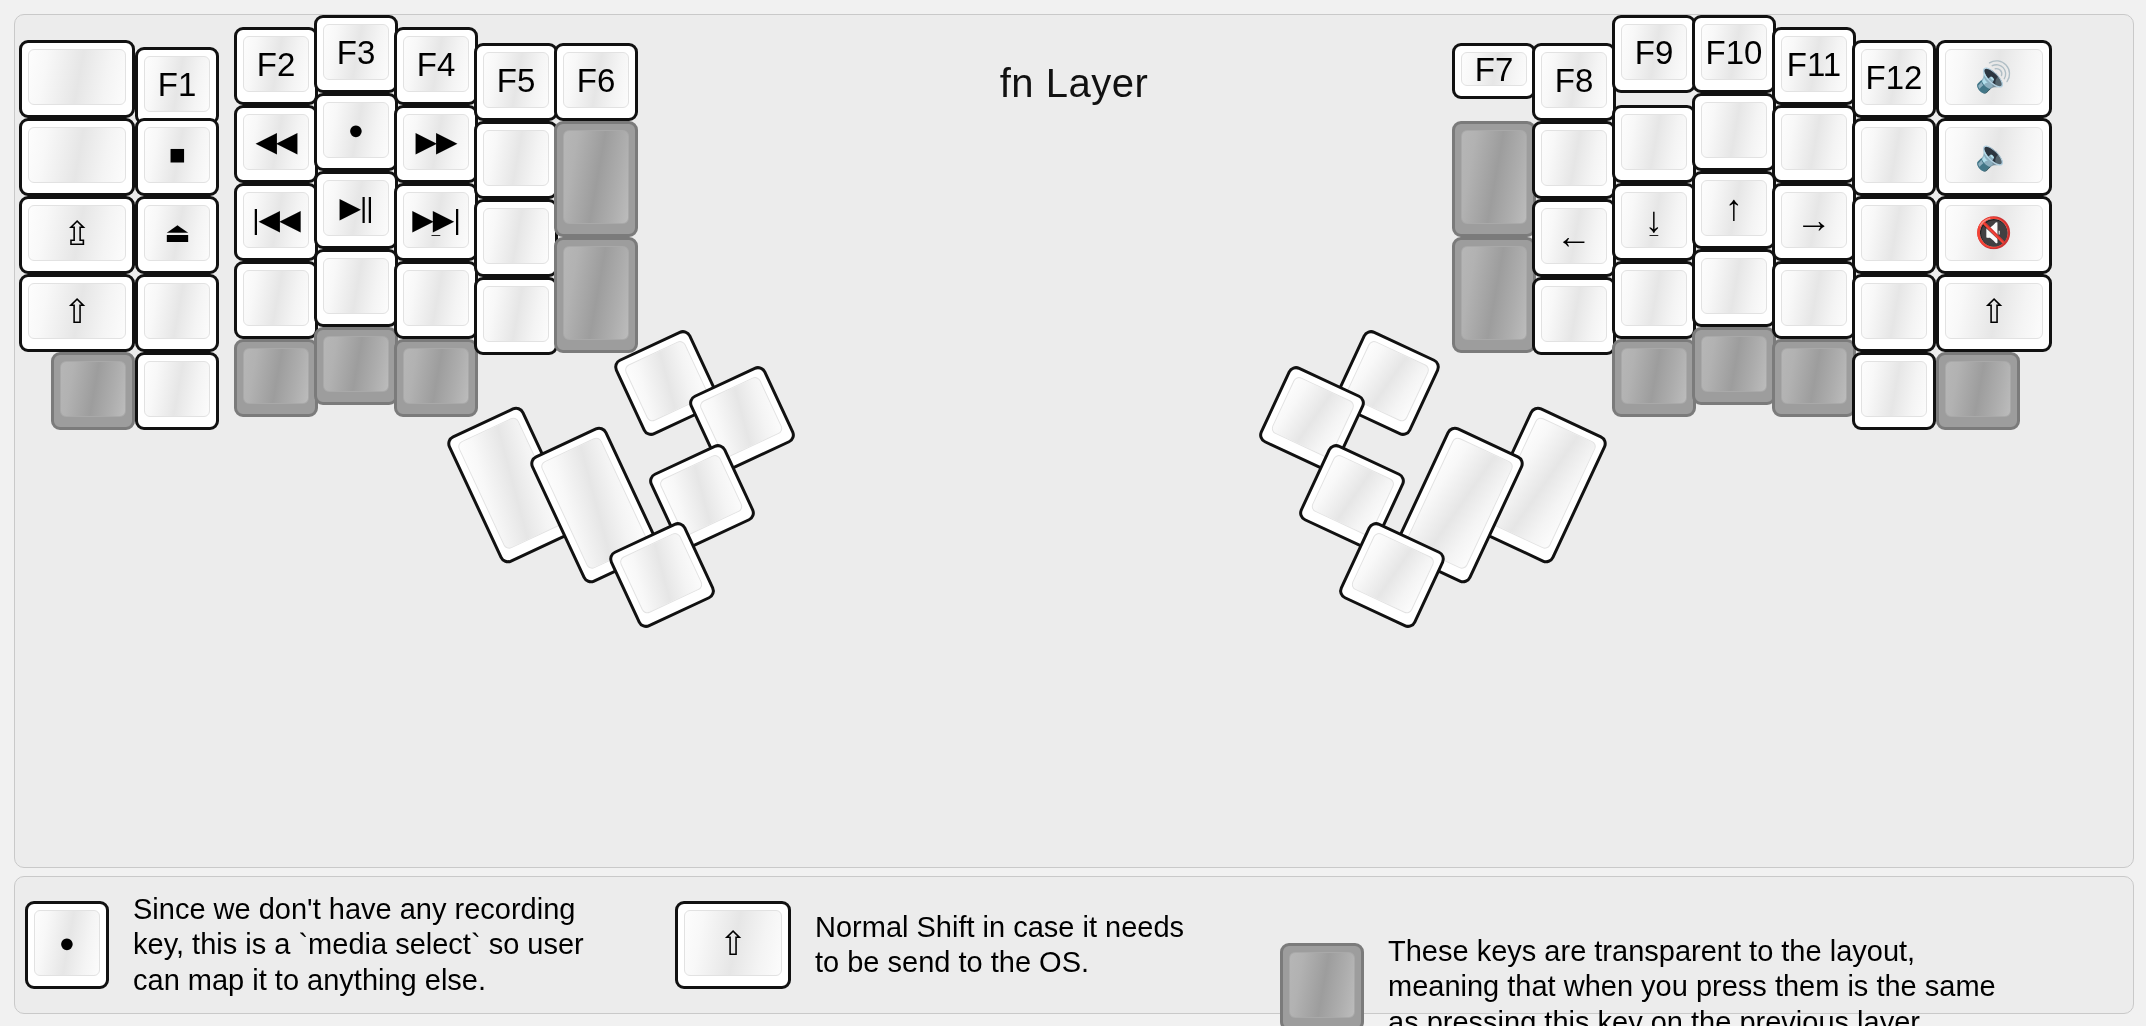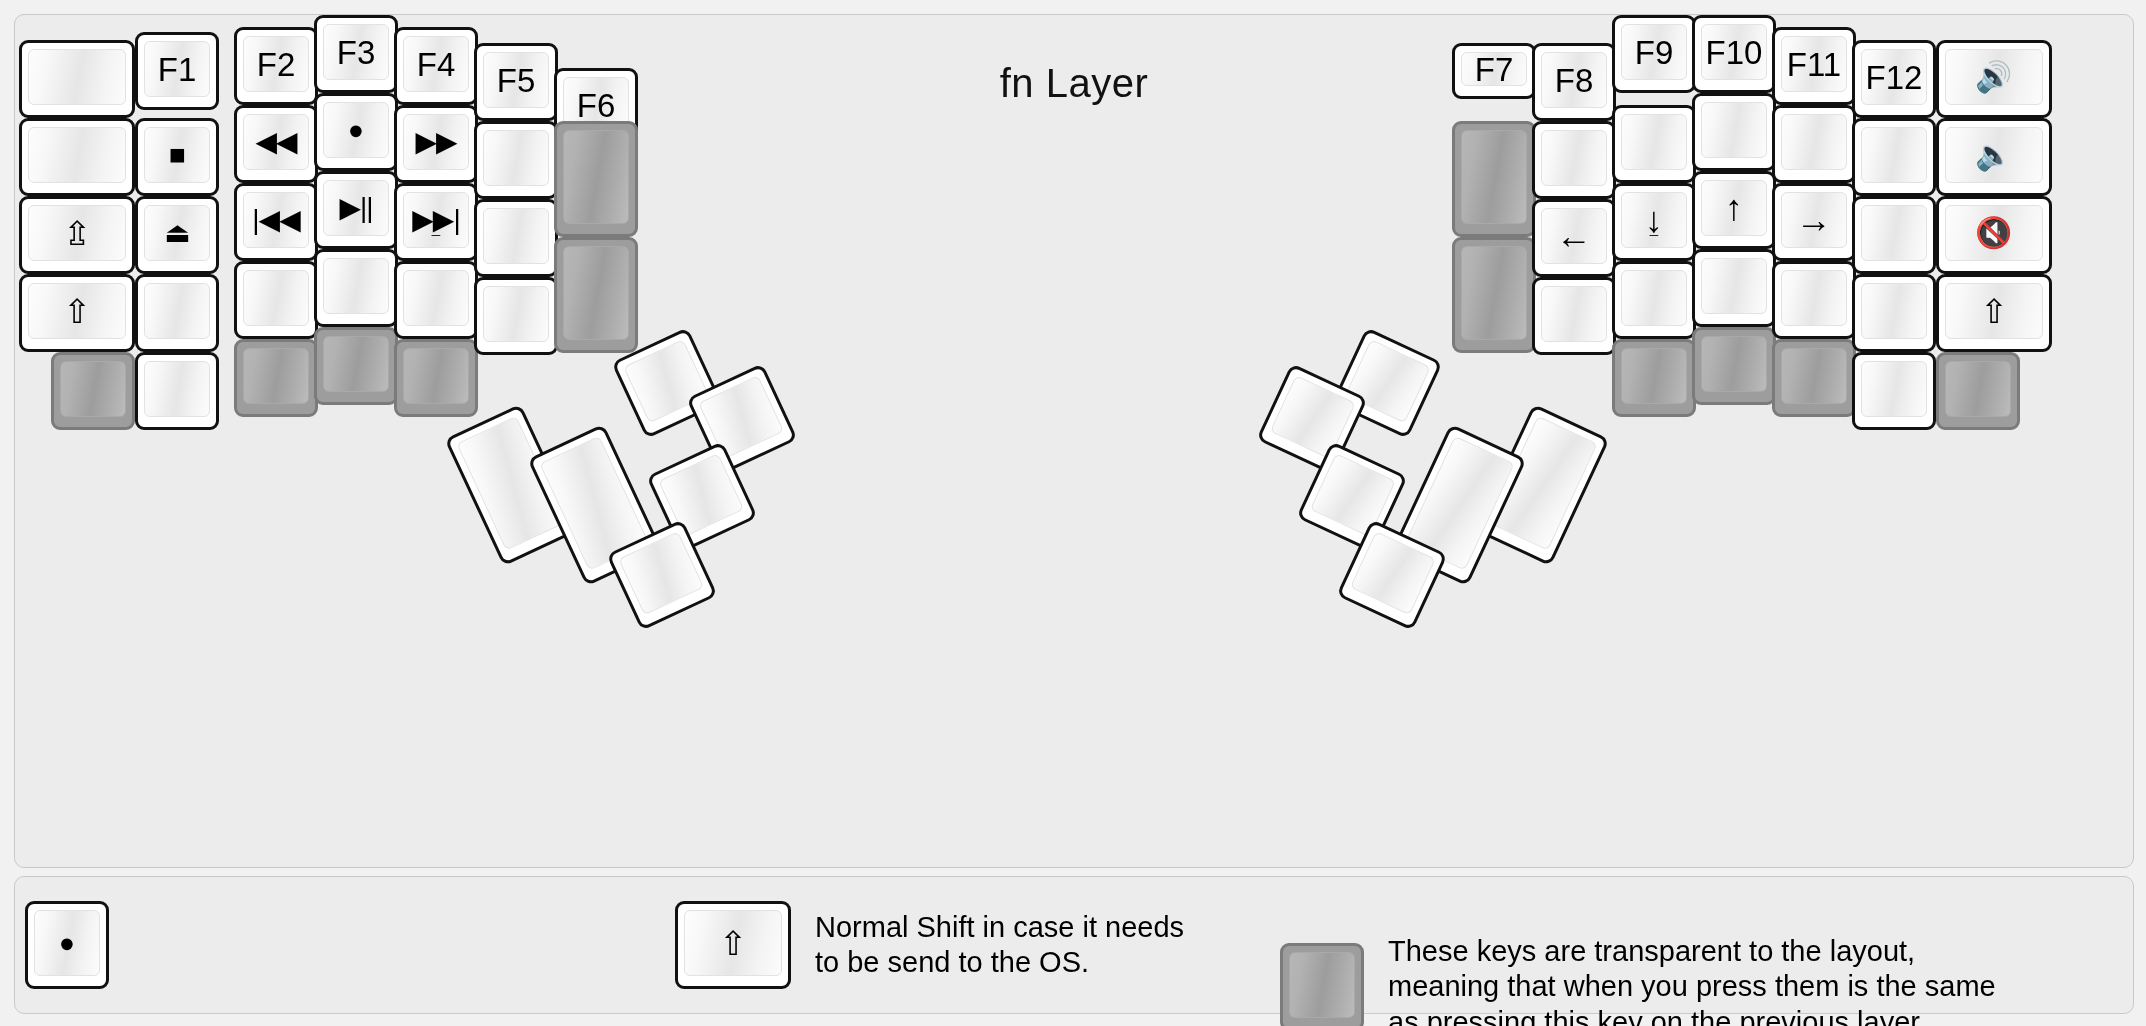--- a/index.html
+++ b/index.html
@@ -169,21 +169,21 @@
           <div class="cap">
             <span class="glyph shift">⇧</span>
           </div>
         </div>
       <div class="key trans" style="left:36px; top:337px; width:84px;  height:78px;">
           <div class="cap">
             <span class="glyph"></span>
           </div>
         </div>
 
-      <div class="key" style="left:120px; top:17px;  width:84px; height:78px;">
+      <div class="key" style="left:120px; top:32px;  width:84px; height:78px;">
           <div class="cap">
             <span class="glyph fnum">F1</span>
           </div>
         </div>
       <div class="key" style="left:120px; top:103px; width:84px; height:78px;">
           <div class="cap">
             <span class="glyph media">■</span>
           </div>
         </div>
       <div class="key" style="left:120px; top:181px; width:84px; height:78px;">
@@ -295,21 +295,21 @@
           <div class="cap">
             <span class="glyph"></span>
           </div>
         </div>
       <div class="key" style="left:459px; top:262px; width:84px; height:78px;">
           <div class="cap">
             <span class="glyph"></span>
           </div>
         </div>
 
-      <div class="key" style="left:539px; top:28px;  width:84px; height:78px;margin-top:25px;">
+      <div class="key" style="left:539px; top:28px;  width:84px; height:78px;">
           <div class="cap">
             <span class="glyph fnum">F6</span>
           </div>
         </div>
       <div class="key trans" style="left:539px; top:106px; width:84px; height:116px;">
           <div class="cap">
             <span class="glyph"></span>
           </div>
         </div>
       <div class="key trans" style="left:539px; top:222px; width:84px; height:116px;">
@@ -554,20 +554,23 @@
   </div>
 
   <div id="legendbar">
 
     <div class="legend-item" style="left:10px; width:620px;">
       <div class="legend-key" style="width:84px; height:88px;">
         <div class="cap">
             <span class="glyph rec">●</span>
           </div>
       </div>
+      <div class="legend-text">Since we don't have any recording
+key, this is a `media select` so user
+can map it to anything else.</div>
     </div>
 
     <div class="legend-item" style="left:660px; width:580px;">
       <div class="legend-key" style="width:116px; height:88px;">
         <div class="cap">
             <span class="glyph shift">⇧</span>
           </div>
       </div>
       <div class="legend-text">Normal Shift in case it needs
 to be send to the OS.</div>

